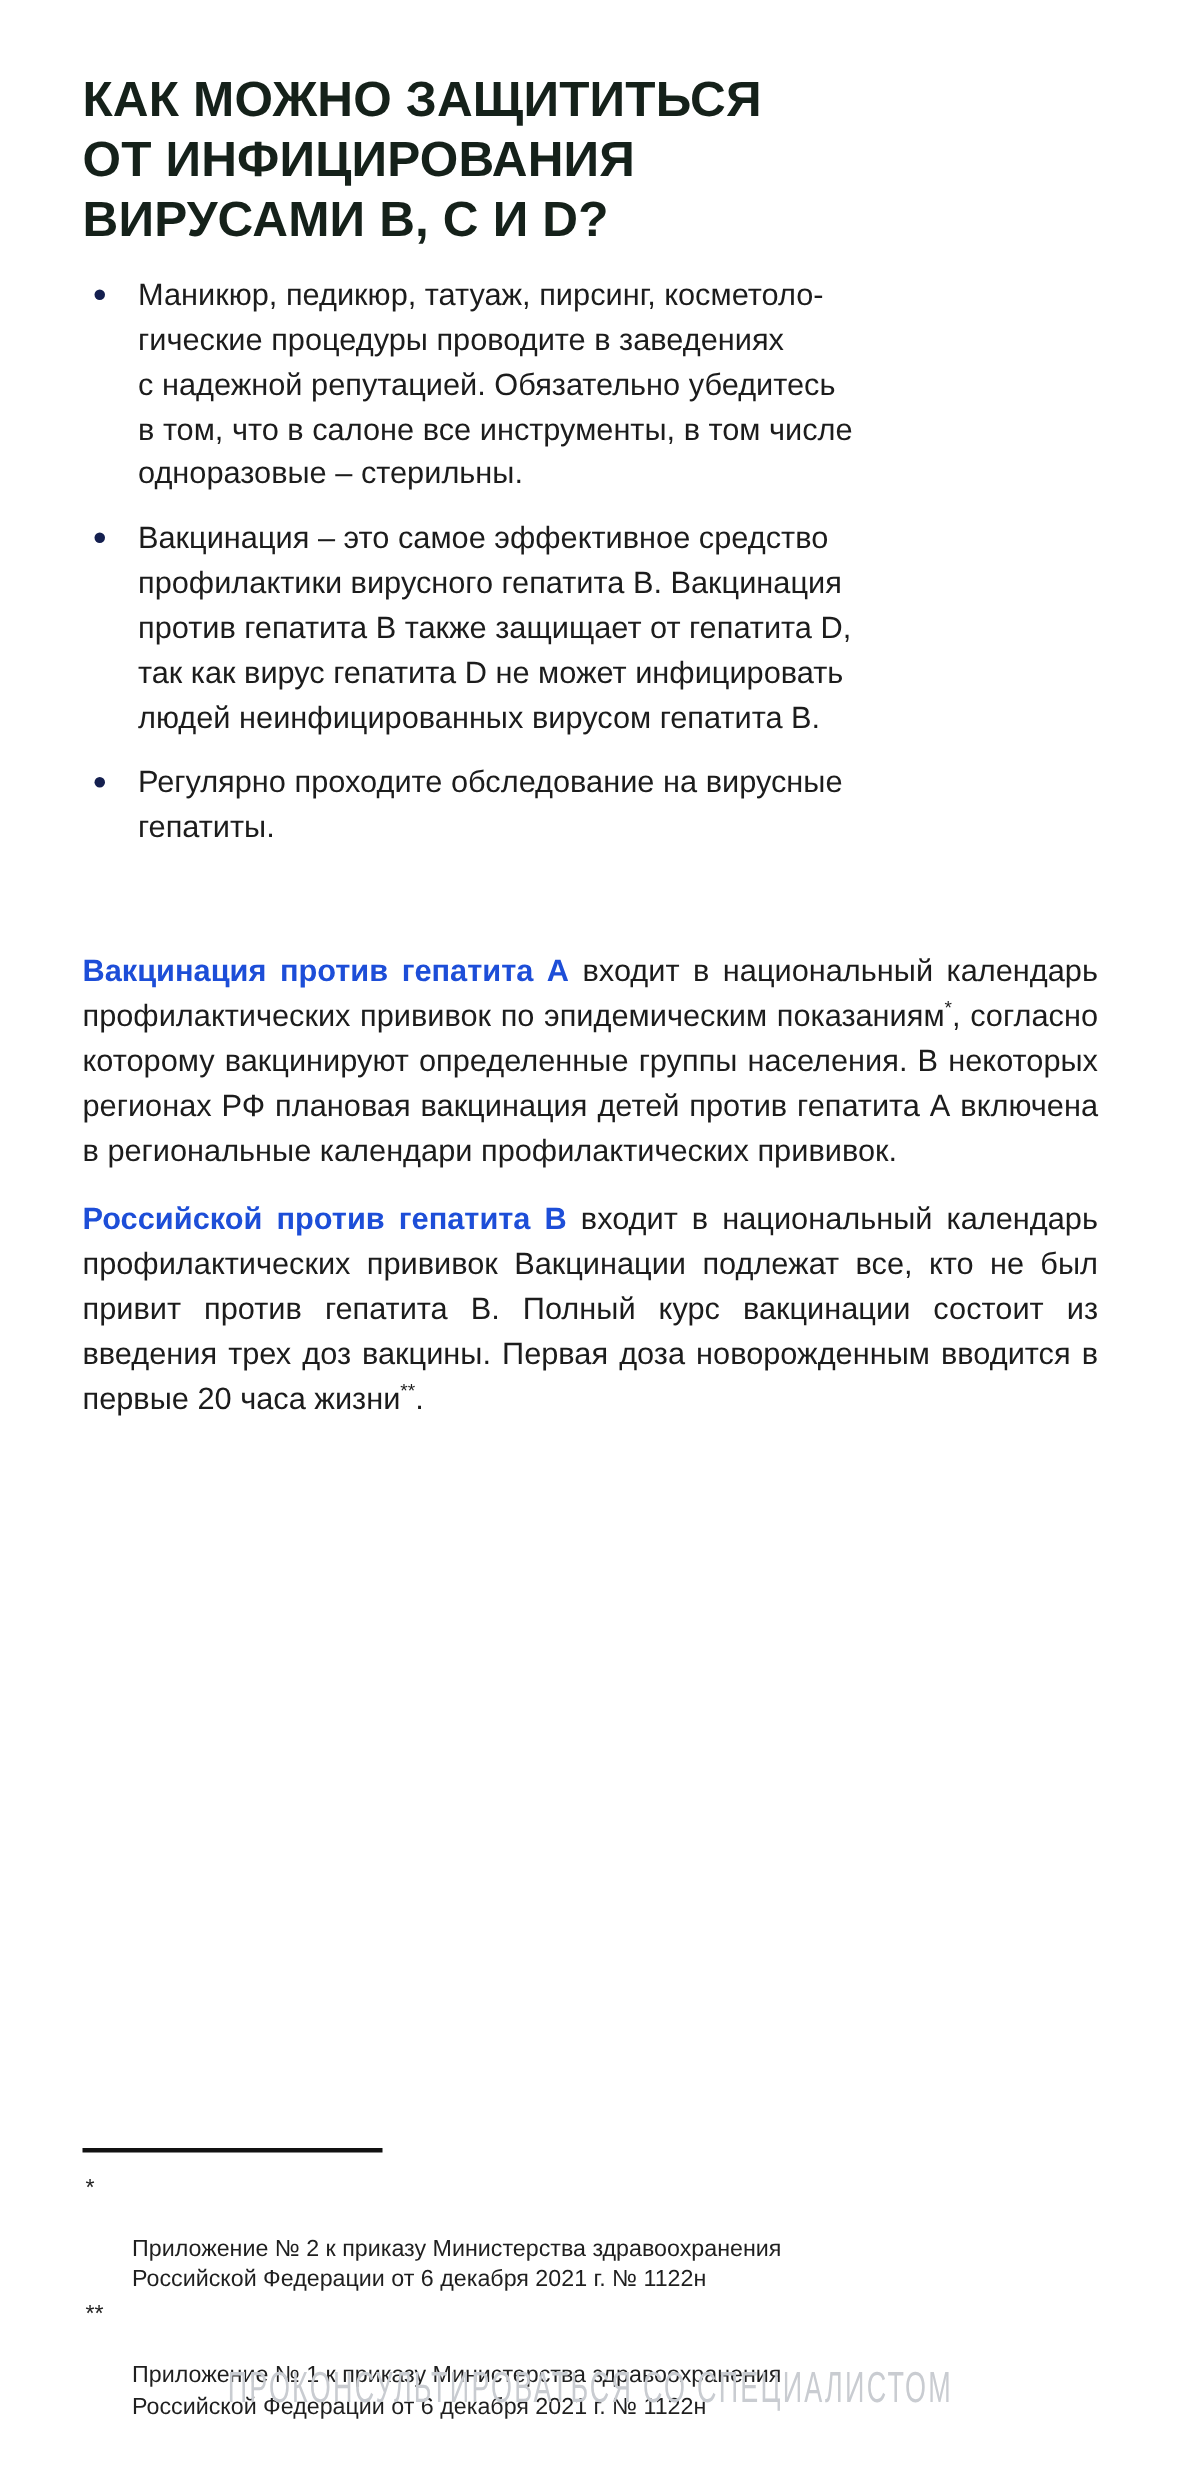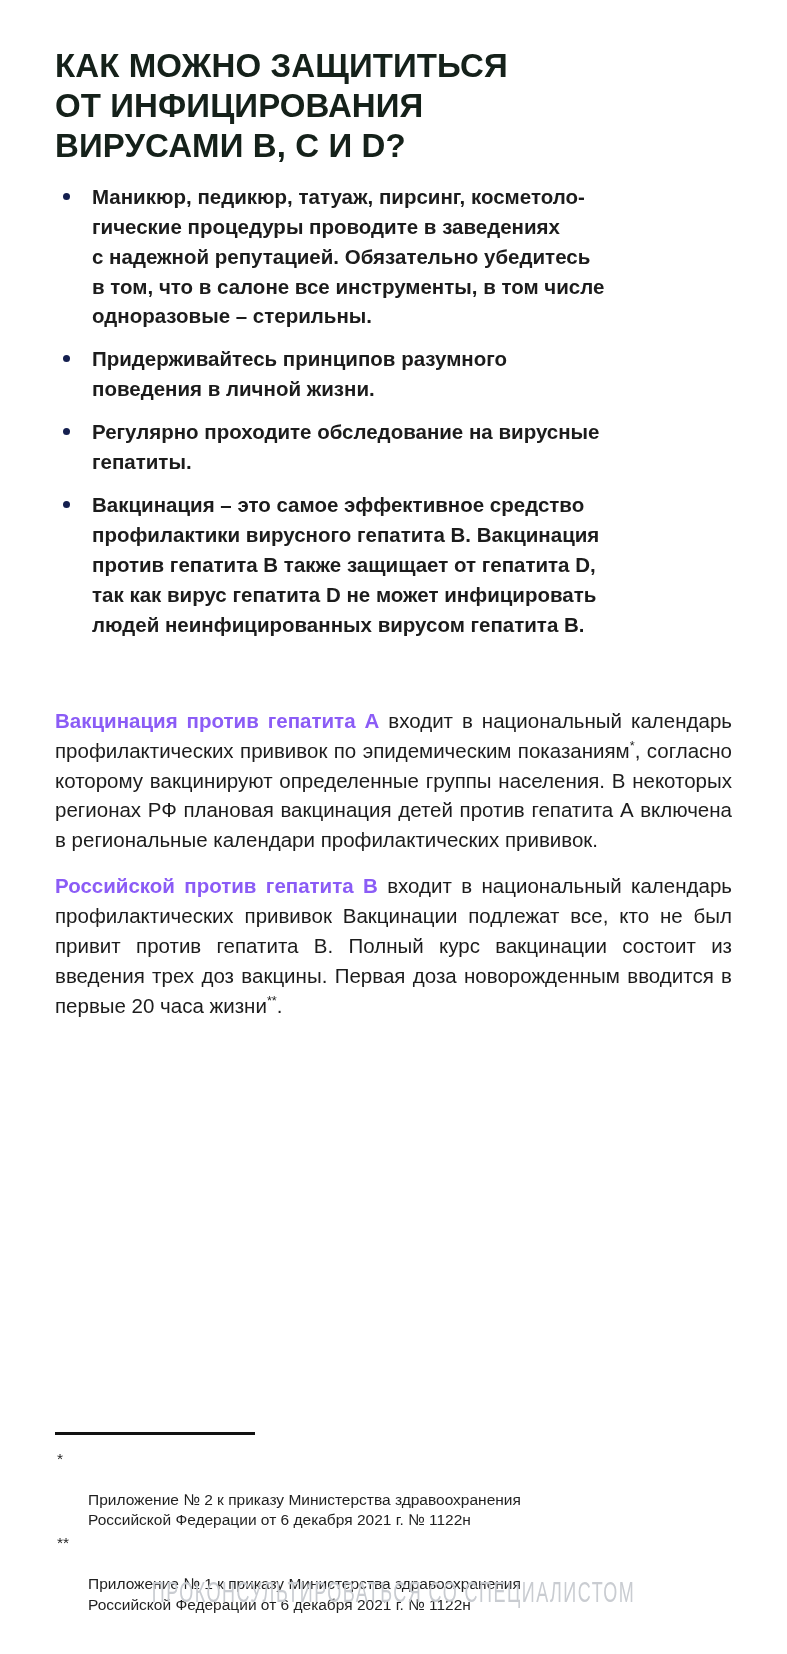--- a/index.html
+++ b/index.html
@@ -45,21 +45,20 @@
 
   #heading-vaccine-wrap {
     padding-top: 50px;
   }
 
   
   .bullet-list {
     list-style: none;
     margin: 16px 0 0 0;
     padding: 0;
-    font-weight: bold;
   }
   .bullet-item {
     position: relative;
     padding-left: 37px;
     margin-bottom: 13px;
     font-size: 20.5px;
     line-height: 1.46;
     color: #1c1c1c;
   }
   .bullet-item:last-child { margin-bottom: 0; }
@@ -82,21 +81,21 @@
     font-size: 20.5px;
     line-height: 1.46;
     color: #1c1c1c;
     text-align: justify;
     text-justify: inter-word;
     margin: 16px 0 0 0;
     white-space: pre-line;
   }
   .para-lead {
     font-weight: bold;
-    color: #8b5cf6;
+    color: #1d4ed8;
   }
   .para sup, .sup {
     font-size: 0.62em;
     vertical-align: super;
     line-height: 0;
   }
 
   
   .footnote-block {
     position: absolute;
@@ -160,36 +159,31 @@
       <li class="bullet-item">
         <span class="bullet-dot"></span>
         <span class="bullet-text">Маникюр, педикюр, татуаж, пирсинг, косметоло-
 гические процедуры проводите в заведениях
 с надежной репутацией. Обязательно убедитесь
 в том, что в салоне все инструменты, в том числе
 одноразовые – стерильны.</span>
       </li>
       <li class="bullet-item">
         <span class="bullet-dot"></span>
-        <span class="bullet-text">Придерживайтесь принципов разумного
-поведения в личной жизни.</span>
+        <span class="bullet-text">Вакцинация – это самое эффективное средство
+профилактики вирусного гепатита В. Вакцинация
+против гепатита В также защищает от гепатита D,
+так как вирус гепатита D не может инфицировать
+людей неинфицированных вирусом гепатита В.</span>
       </li>
       <li class="bullet-item">
         <span class="bullet-dot"></span>
         <span class="bullet-text">Регулярно проходите обследование на вирусные
 гепатиты.</span>
       </li>
-      <li class="bullet-item">
-        <span class="bullet-dot"></span>
-        <span class="bullet-text">Вакцинация – это самое эффективное средство
-профилактики вирусного гепатита В. Вакцинация
-против гепатита В также защищает от гепатита D,
-так как вирус гепатита D не может инфицировать
-людей неинфицированных вирусом гепатита В.</span>
-      </li>
     </ul>
   </div>
 
   <div id="heading-vaccine-wrap">
 
     <p class="para"><span class="para-lead">Вакцинация против гепатита А</span><span> входит в нацио­нальный календарь профилактических прививок по эпидемическим показаниям</span><sup class="sup">*</sup><span>, согласно которому вакцинируют определенные группы населения. В некоторых регионах РФ плановая вакцинация детей против гепатита А включена в региональные календари профилактических прививок.</span></p>
 
     <p class="para"><span class="para-lead">Российской против гепатита В</span><span> входит в национальный календарь профилактических прививок Вакцинации подлежат все, кто не был привит против гепатита В. Полный курс вакцинации состоит из введения трех доз вакцины. Первая доза новорожденным вводится в первые 20 часа жизни</span><sup class="sup">**</sup><span>.</span></p>
   </div>
 

